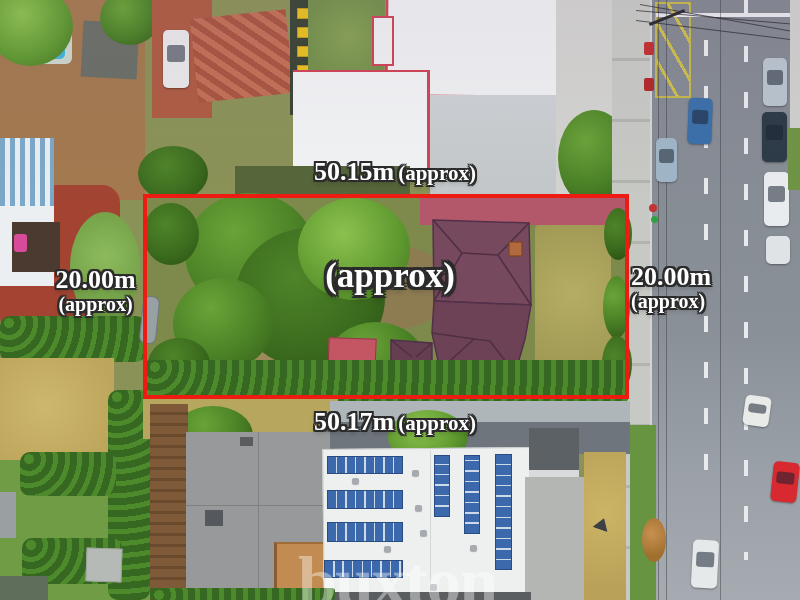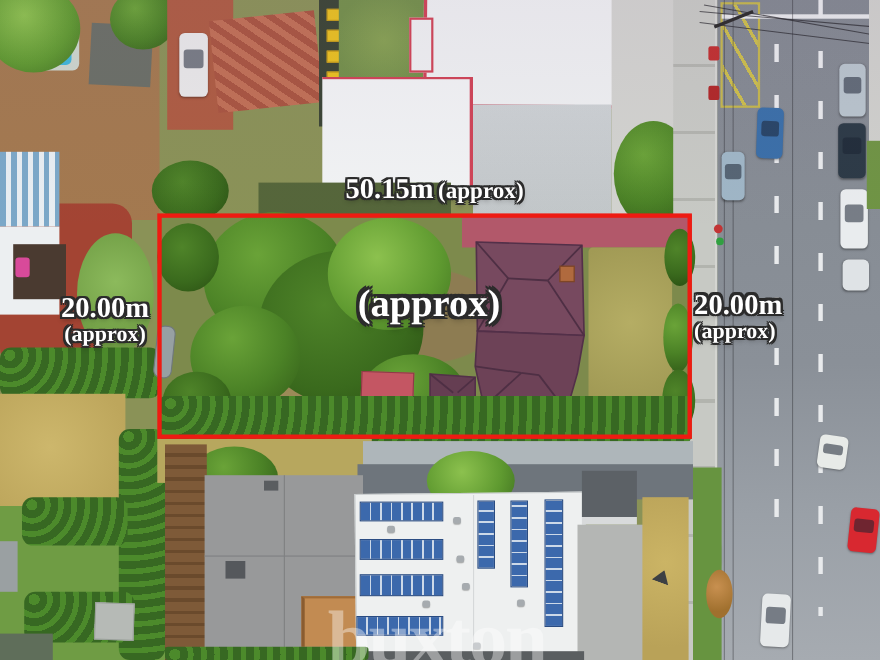--- a/index.html
+++ b/index.html
@@ -235,16 +235,20 @@
 
   <div class="lbl lbl-v" style="left:631px;top:263px;width:120px;text-align:left;">
     <span class="num">20.00m</span>
     <span class="qual">(approx)</span>
   </div>
 
   <div class="lbl lbl-area" style="left:230px;top:256px;width:320px;">
     <span class="qual">(approx)</span>
   </div>
 
+  <div class="lbl" style="left:240px;top:408px;width:310px;">
+    <span class="num">50.17m</span>
+    <span class="qual">(approx)</span>
+  </div>
 
   <div class="wm">buxton</div>
 
 </div>
 
 </body></html>

